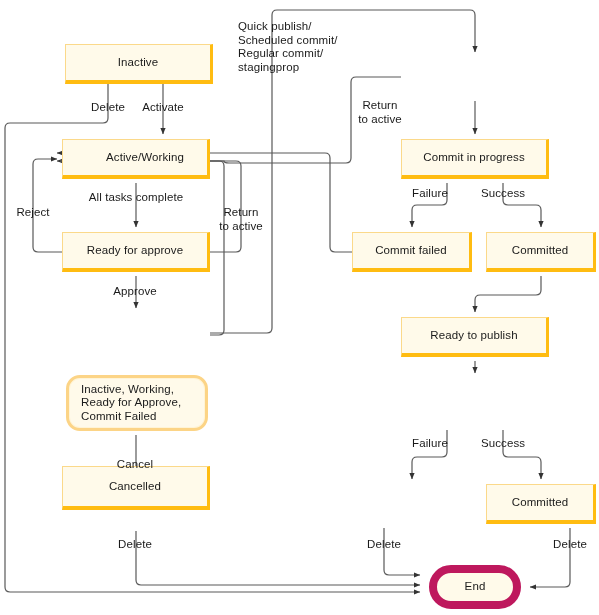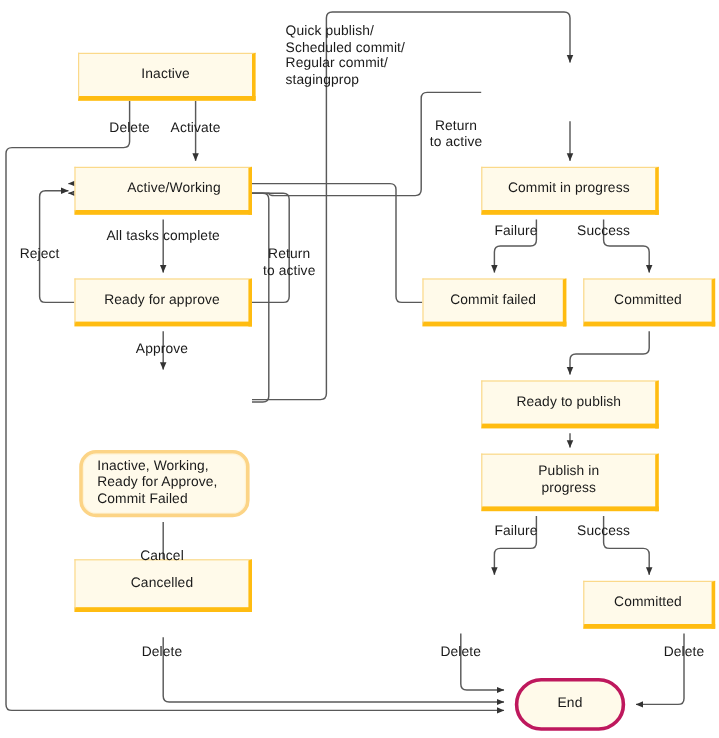--- a/index.html
+++ b/index.html
@@ -22,21 +22,21 @@
     line-height:13.5px;
     letter-spacing:0.1px;
   }
   .node.rounded{
     border:3px solid #fcd486;
     border-radius:14px;
     background:#fffaea;
     box-shadow:0 0 0 1px #fff4d6 inset;
   }
   .node.terminator{
-    border:3px solid #be185d;
+    border:8px solid #be185d;
     border-radius:26px;
     background:#fffaea;
   }
   .node .txt{display:block;padding:0 4px;}
 
   .edge-label{
     position:absolute;
     font-size:11.5px;
     line-height:13.5px;
     color:#1a1a1a;
@@ -125,24 +125,20 @@
     </div>
   <div class="node" style="left:352px;top:232px;width:120px;height:40px;">
       <span class="txt">Commit failed</span>
     </div>
   <div class="node" style="left:486px;top:232px;width:110px;height:40px;">
       <span class="txt">Committed</span>
     </div>
   <div class="node" style="left:401px;top:317px;width:148px;height:40px;">
       <span class="txt">Ready to publish</span>
     </div>
-  <div class="node" style="left:401px;top:378px;width:148px;height:48px;">
-      <span class="txt" style="white-space:pre;">Publish in
-progress</span>
-    </div>
   <div class="node" style="left:486px;top:484px;width:110px;height:40px;">
       <span class="txt">Committed</span>
     </div>
   <div class="node terminator" style="left:429px;top:565px;width:92px;height:44px;">
       <span class="txt">End</span>
     </div>
 
   <div class="edge-label c" style="left:108px;top:101px;"><span>Delete</span></div>
   <div class="edge-label c" style="left:163px;top:101px;"><span>Activate</span></div>
   <div class="edge-label c" style="left:136px;top:191px;"><span>All tasks complete</span></div>

